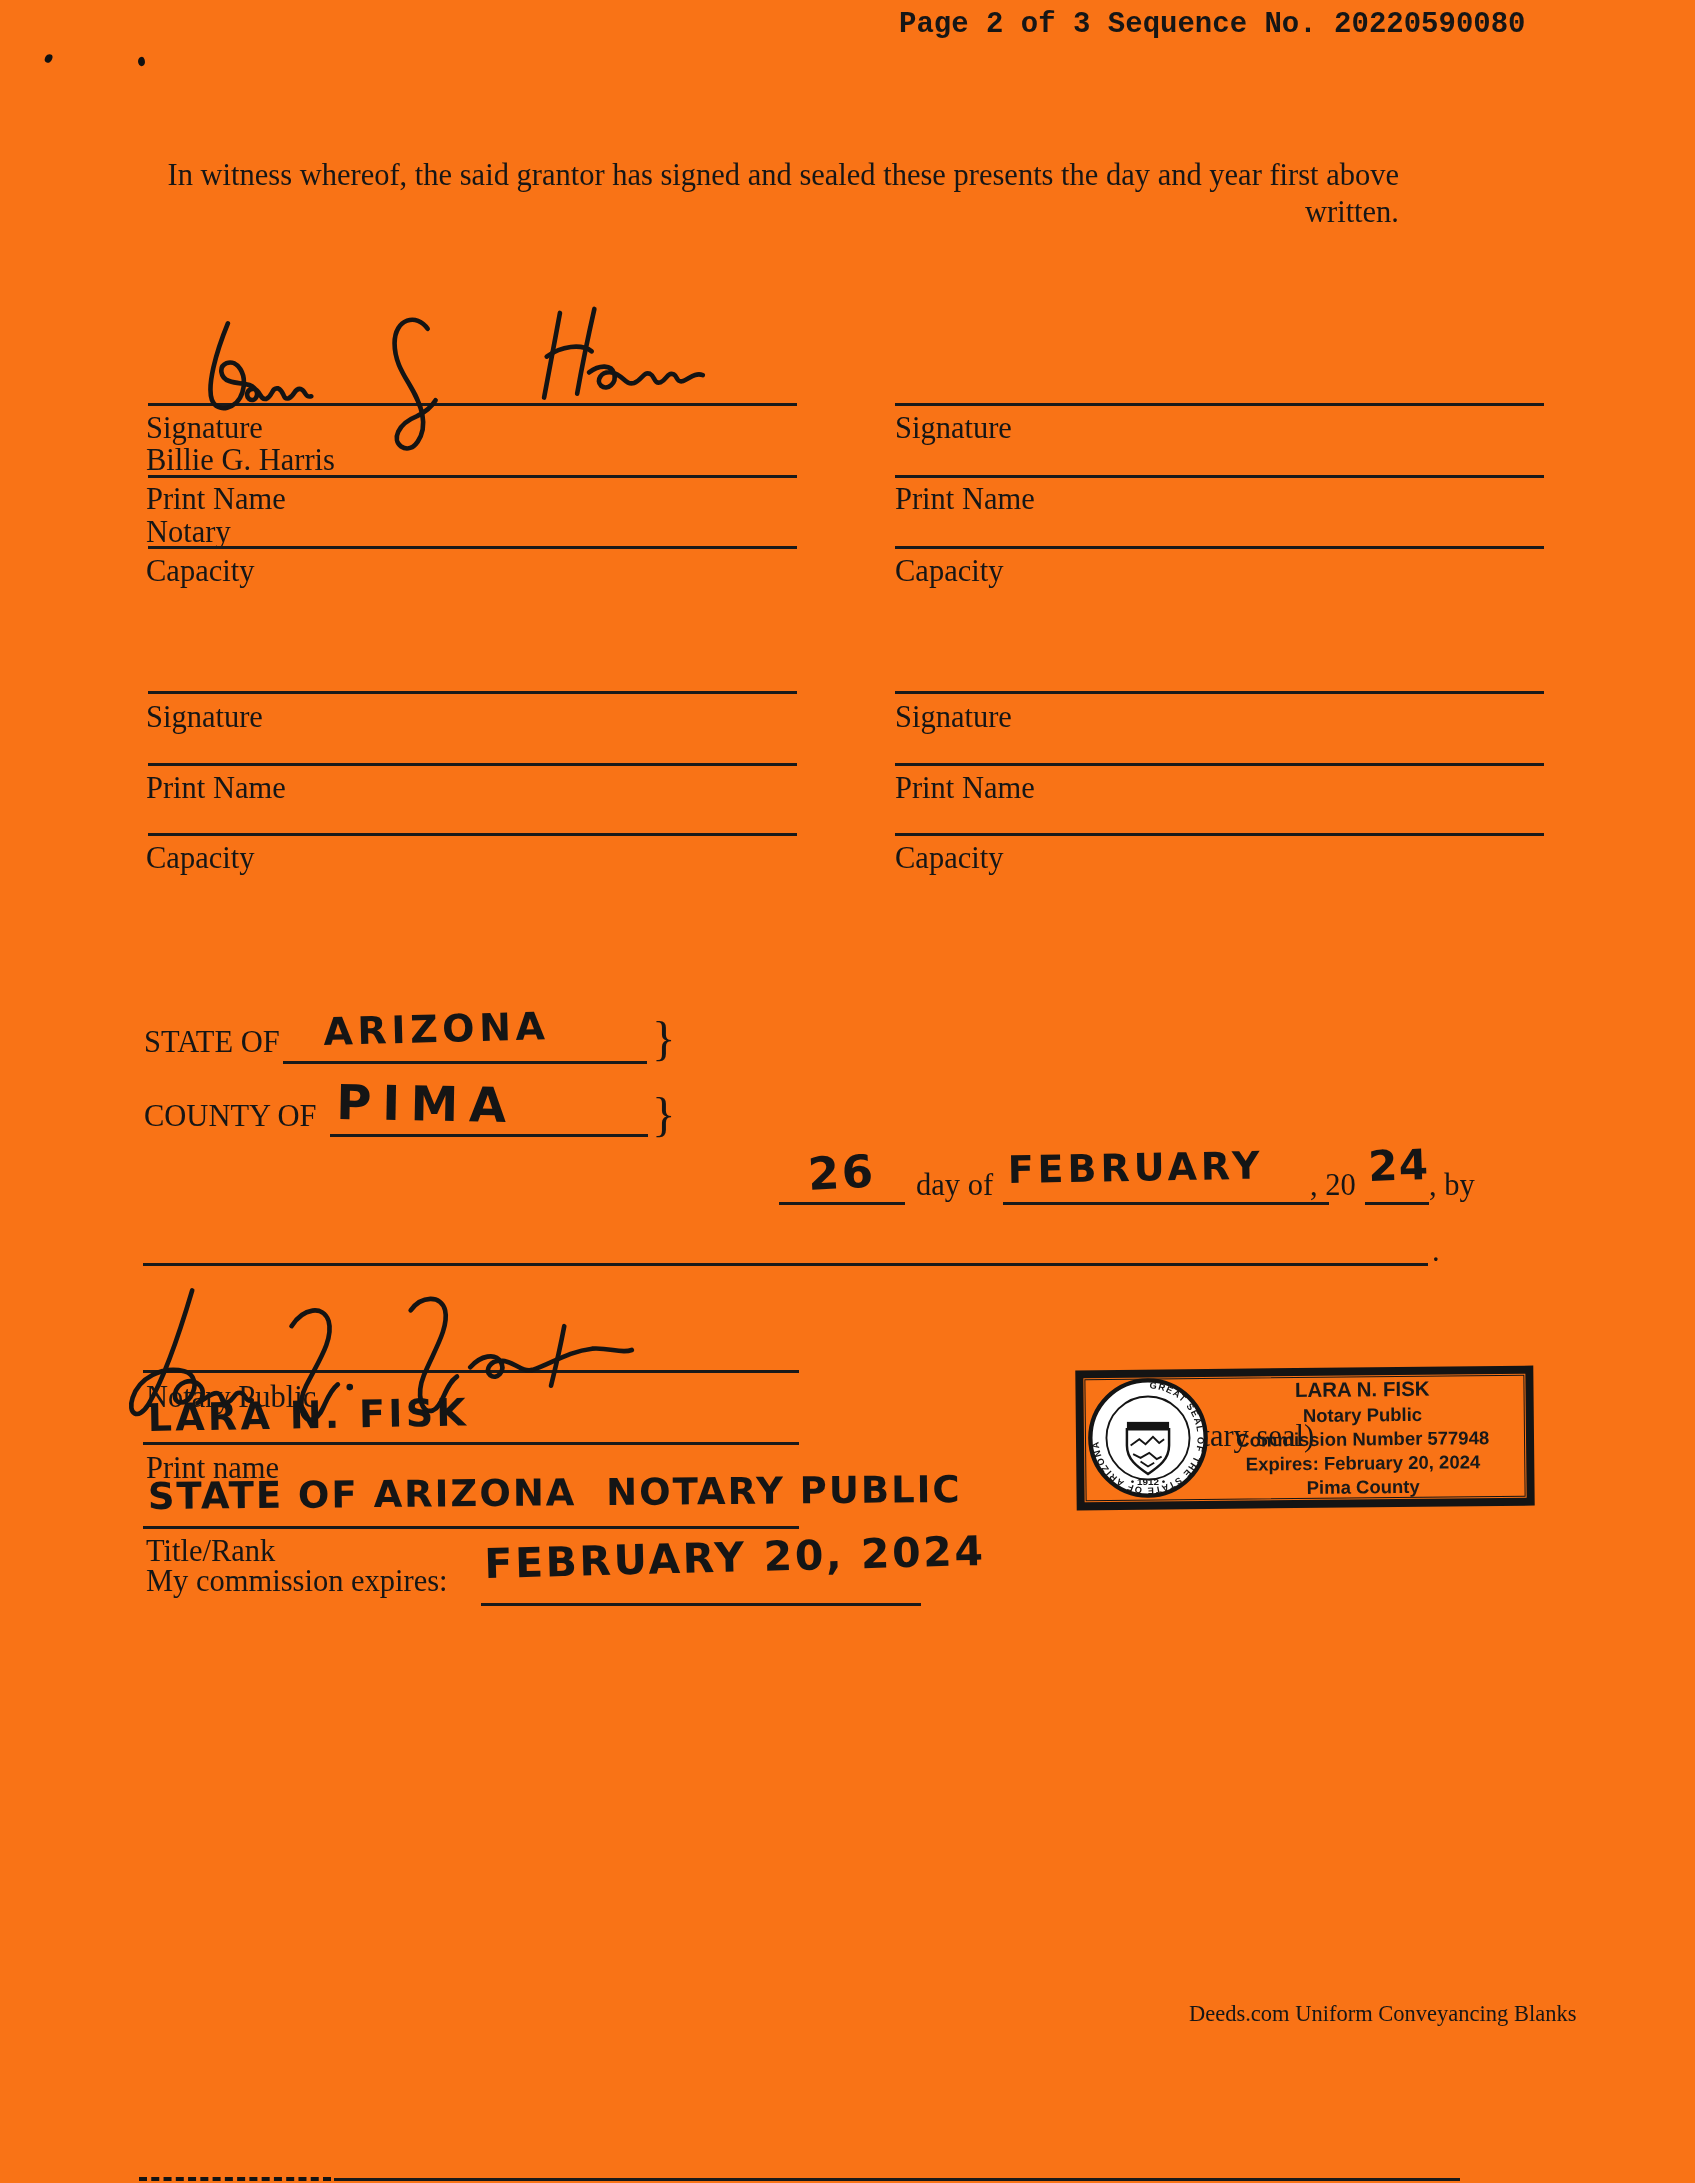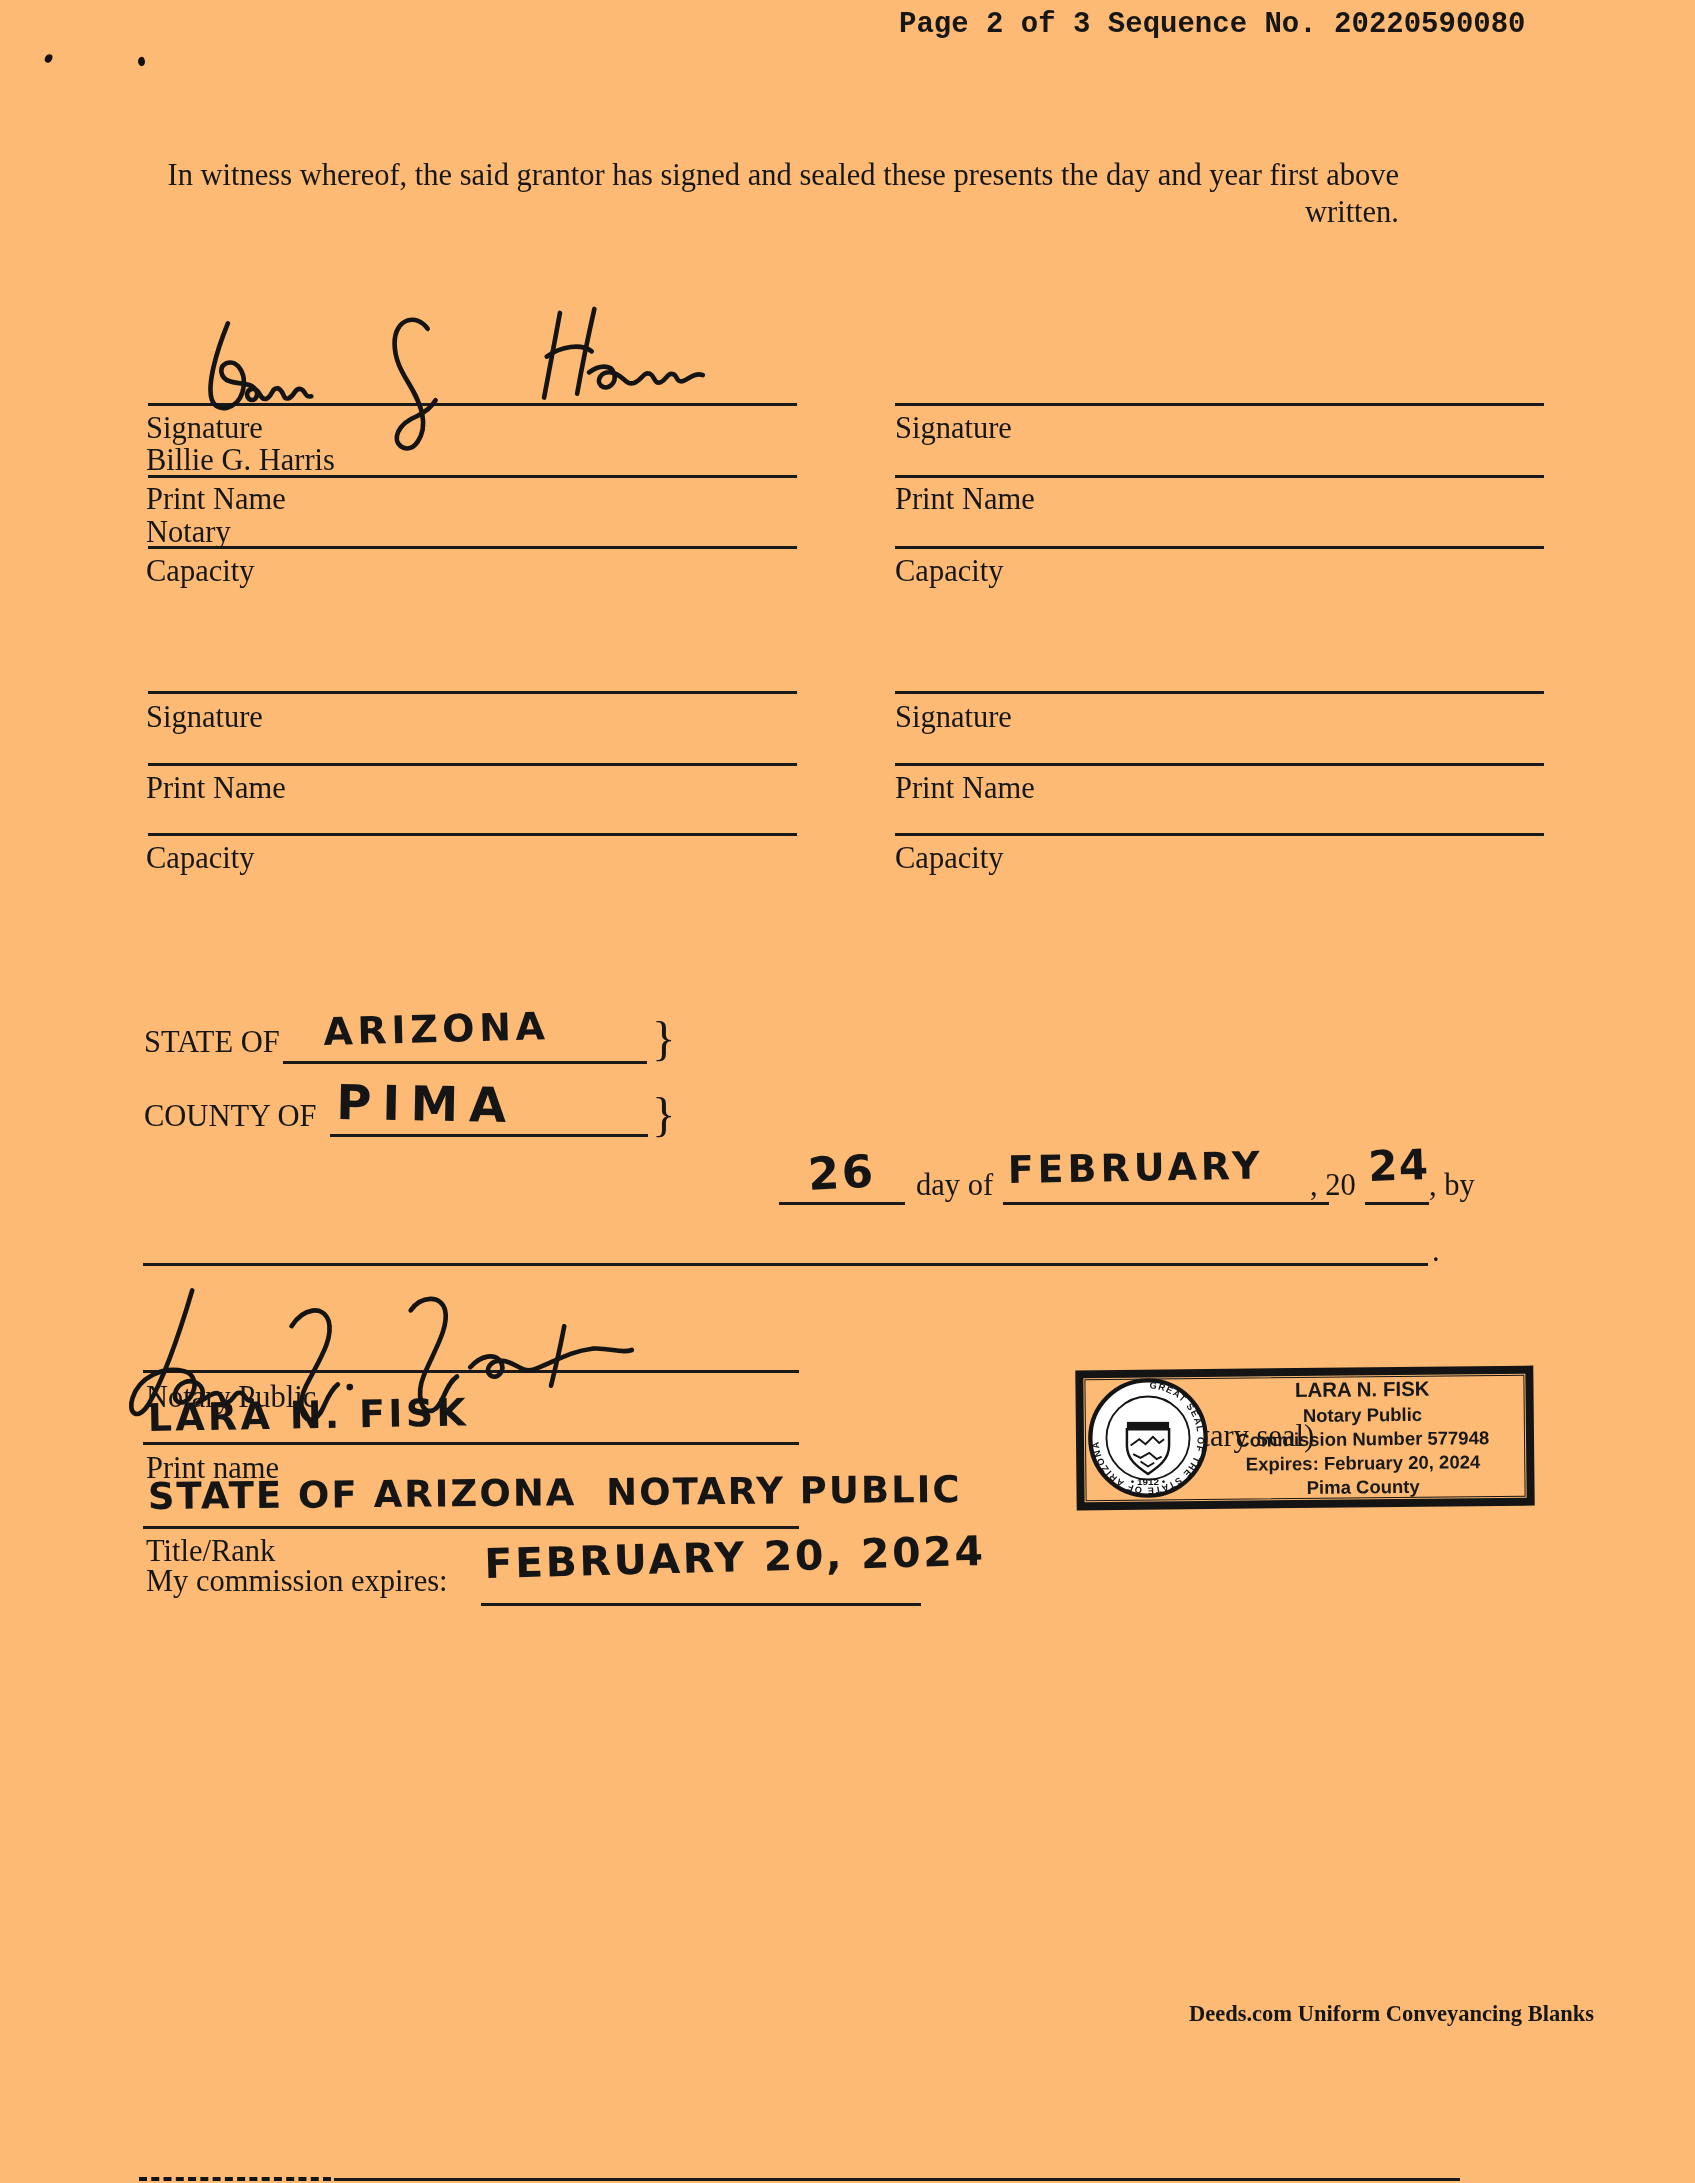--- a/index.html
+++ b/index.html
@@ -1,16 +1,16 @@
 <!DOCTYPE html>
 <html style="font-size:10.6px"><head>
 <meta charset="utf-8">
 <style>
   html,body{margin:0;padding:0;background:#ffffff;}
-  .page{position:relative;width:1695px;height:2183px;background:#fdba74;color:#161616;
+  .page{position:relative;width:1695px;height:2183px;background:#f97316;color:#161616;
         font-family:"Liberation Serif", serif;overflow:hidden;}
   .abs{position:absolute;white-space:nowrap;}
   .serif{font-family:"Liberation Serif", serif;font-size:30.5px;line-height:1.2;text-align:right;}
   .mono{font-family:"Liberation Mono", monospace;font-weight:bold;font-size:29px;letter-spacing:0;}
   .lbl{font-family:"Liberation Serif", serif;font-size:30.5px;line-height:1.1;}
   .rule{position:absolute;height:2.6px;background:#1a1a1a;}
   .rule.thick{height:3.3px;}
   .hand{font-family:"DejaVu Sans", sans-serif;font-weight:bold;color:#151515;line-height:1;
         transform-origin:left bottom;}
   .italic{font-style:italic;}
@@ -149,19 +149,19 @@
     <text font-family="Liberation Sans, sans-serif" font-size="15" font-weight="bold" fill="#141414" letter-spacing="2">
       <textPath href="#sealring" startOffset="2">GREAT SEAL OF THE STATE OF ARIZONA</textPath>
     </text>
     <text x="100" y="176" text-anchor="middle" font-family="Liberation Sans, sans-serif" font-size="16" font-weight="bold" fill="#141414">• 1912 •</text>
     <rect x="66" y="74" width="68" height="12" fill="#141414"></rect>
     <path d="M66,86 h68 v26 c0,22 -16,34 -34,46 c-18,-12 -34,-24 -34,-46 z" fill="none" stroke="#141414" stroke-width="4"></path>
     <path d="M72,112 l14,-10 10,8 12,-12 10,10 8,-6" fill="none" stroke="#141414" stroke-width="3"></path>
     <path d="M76,126 l12,6 14,-8 12,10 8,-4 M88,138 l12,8 10,-6" fill="none" stroke="#141414" stroke-width="3"></path>
   </svg>
 
-  <div class="abs footer" style="left:1189px;top:2001px;font-weight:bold;">Deeds.com Uniform Conveyancing Blanks</div>
+  <div class="abs footer" style="left:1189px;top:2001px;">Deeds.com Uniform Conveyancing Blanks</div>
 
   <div class="abs" style="left:139px;top:2177px;width:192px;border-top:4px dashed #141414;"></div>
   <div class="rule thick" style="left:334px;top:2178px;width:1126px;"></div>
 
 </div>
 
 
 </body></html>

